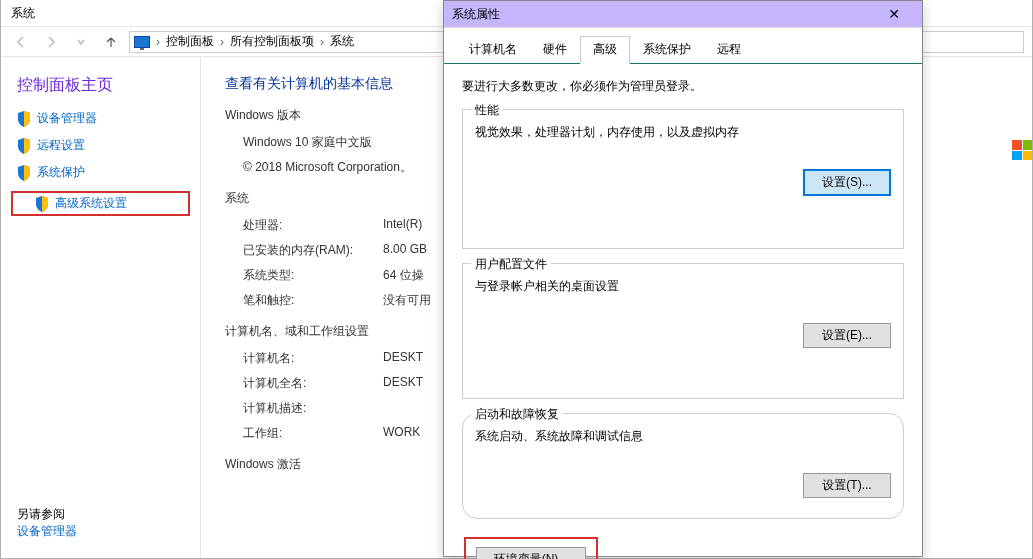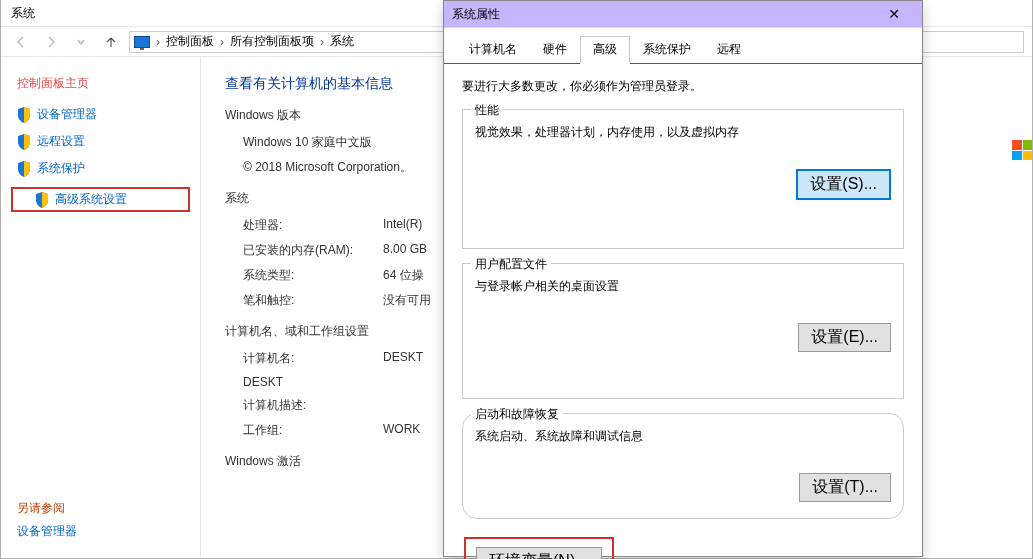--- a/index.html
+++ b/index.html
@@ -14,27 +14,27 @@
 .nav-arrow { width: 24px; height: 24px; display: flex; align-items: center; justify-content: center; color: #999; }
 .nav-up { width: 24px; height: 24px; display: flex; align-items: center; justify-content: center; color: #333; }
 .breadcrumb { display: flex; align-items: center; border: 1px solid #ccc; height: 22px; padding: 0 4px; flex: 1; gap: 6px; }
 .monitor-icon { width: 16px; height: 12px; background: #1976d2; border: 1px solid #0d47a1; display: inline-block; position: relative; }
 .monitor-icon::after { content: ""; position: absolute; bottom: -3px; left: 5px; width: 4px; height: 2px; background: #666; }
 .crumb { display: flex; align-items: center; gap: 6px; font-size: 12px; }
 .crumb-sep { color: #666; }
 
 .body { display: flex; height: calc(100% - 57px); }
 .sidebar { width: 200px; padding: 18px 16px; border-right: 1px solid #e5e5e5; }
-.sidebar-title { color: #ef4444; font-size: 12px; margin-bottom: 14px; cursor: pointer; }
+.sidebar-title { color: #6d28d9; font-size: 16px; margin-bottom: 14px; cursor: pointer; }
 .sidebar-item { display: flex; align-items: center; gap: 6px; margin-bottom: 10px; cursor: pointer; }
 .sidebar-item .shield { width: 14px; height: 16px; }
 .sidebar-item span.link { color: #0066cc; font-size: 12px; }
 .sidebar-item.highlighted { border: 2px solid #d32f2f; padding: 2px 22px; margin-left: -6px; margin-right: -6px; }
 .see-also { position: absolute; bottom: 18px; left: 16px; }
-.see-also-label { color: #c2410c; margin-bottom: 6px; }
+.see-also-label { color: #000000; }
 
 .content { flex: 1; padding: 18px 24px; }
 .content h2 { color: #003399; font-size: 14px; font-weight: normal; margin-bottom: 14px; }
 .section-title { font-size: 12px; color: #333; margin-top: 14px; margin-bottom: 10px; }
 .info-row { display: flex; margin-bottom: 8px; padding-left: 18px; font-size: 12px; }
 .info-label { width: 140px; color: #333; }
 .info-value { color: #333; }
 
 
 .dialog { position: absolute; left: 443px; top: 0; width: 480px; height: 557px; background: #fff; border: 1px solid #888; box-shadow: 0 4px 12px rgba(0,0,0,0.2); }
@@ -45,21 +45,21 @@
 .tabs { display: flex; padding: 8px 12px 0 12px; gap: 0; border-bottom: 1px solid #0f766e; }
 .tab { padding: 4px 12px; font-size: 12px; border: 1px solid transparent; cursor: pointer; position: relative; }
 .tab.active { border: 1px solid #ccc; border-bottom: 1px solid #fff; background: #fff; margin-bottom: -1px; }
 
 .dialog-body { padding: 14px 18px; }
 .admin-note { font-size: 12px; margin-bottom: 14px; }
 .group { border: 1px solid #ccc; padding: 8px 12px 10px 12px; position: relative; margin-bottom: 14px; }
 .group-title { position: absolute; top: -8px; left: 8px; background: #fff; padding: 0 4px; font-size: 12px; }
 .group-desc { font-size: 12px; margin: 6px 0 12px 0; }
 .group-btn-row { display: flex; justify-content: flex-end; }
-.win-btn { min-width: 88px; padding: 3px 12px; border: 1px solid #999; background: #e1e1e1; font-size: 16px; cursor: pointer; font-family: inherit; }
+.win-btn { min-width: 88px; padding: 3px 12px; border: 1px solid #999; background: #e1e1e1; font-size: 12px; cursor: pointer; font-family: inherit; }
 .win-btn.selected { border: 2px solid #0078d7; background: #cde6f7; }
 
 .env-row { display: flex; justify-content: flex-start; padding: 4px 2px; }
 .env-highlight { border: 2px solid #d32f2f; padding: 8px 10px; display: inline-block; }
 
 .group.performance { height: 140px; }
 .group.userprofile { height: 136px; }
 .group.startup { height: 106px; border-radius: 15px; }
 
 
@@ -188,20 +188,21 @@
         <span class="info-label">笔和触控:</span>
         <span class="info-value">没有可用</span>
       </div>
 
       <div class="section-title">计算机名、域和工作组设置</div>
       <div class="info-row">
         <span class="info-label">计算机名:</span>
         <span class="info-value">DESKT</span>
       </div>
       <div class="info-row">
+        <span class="info-label">计算机全名:</span>
         <span class="info-value">DESKT</span>
       </div>
       <div class="info-row">
         <span class="info-label">计算机描述:</span>
         <span class="info-value"></span>
       </div>
       <div class="info-row">
         <span class="info-label">工作组:</span>
         <span class="info-value">WORK</span>
       </div>

